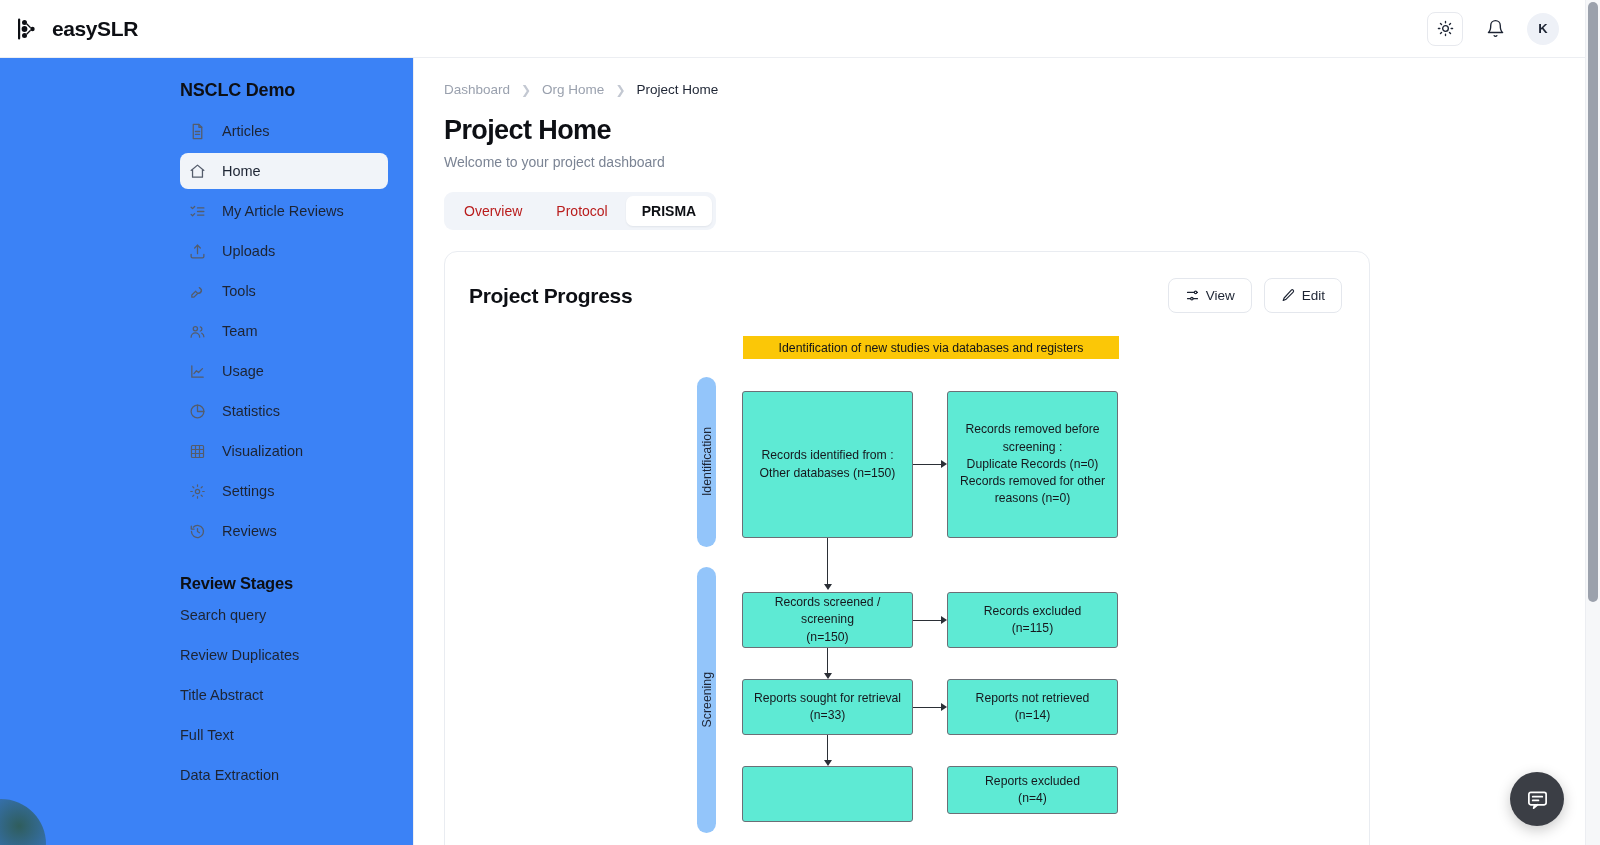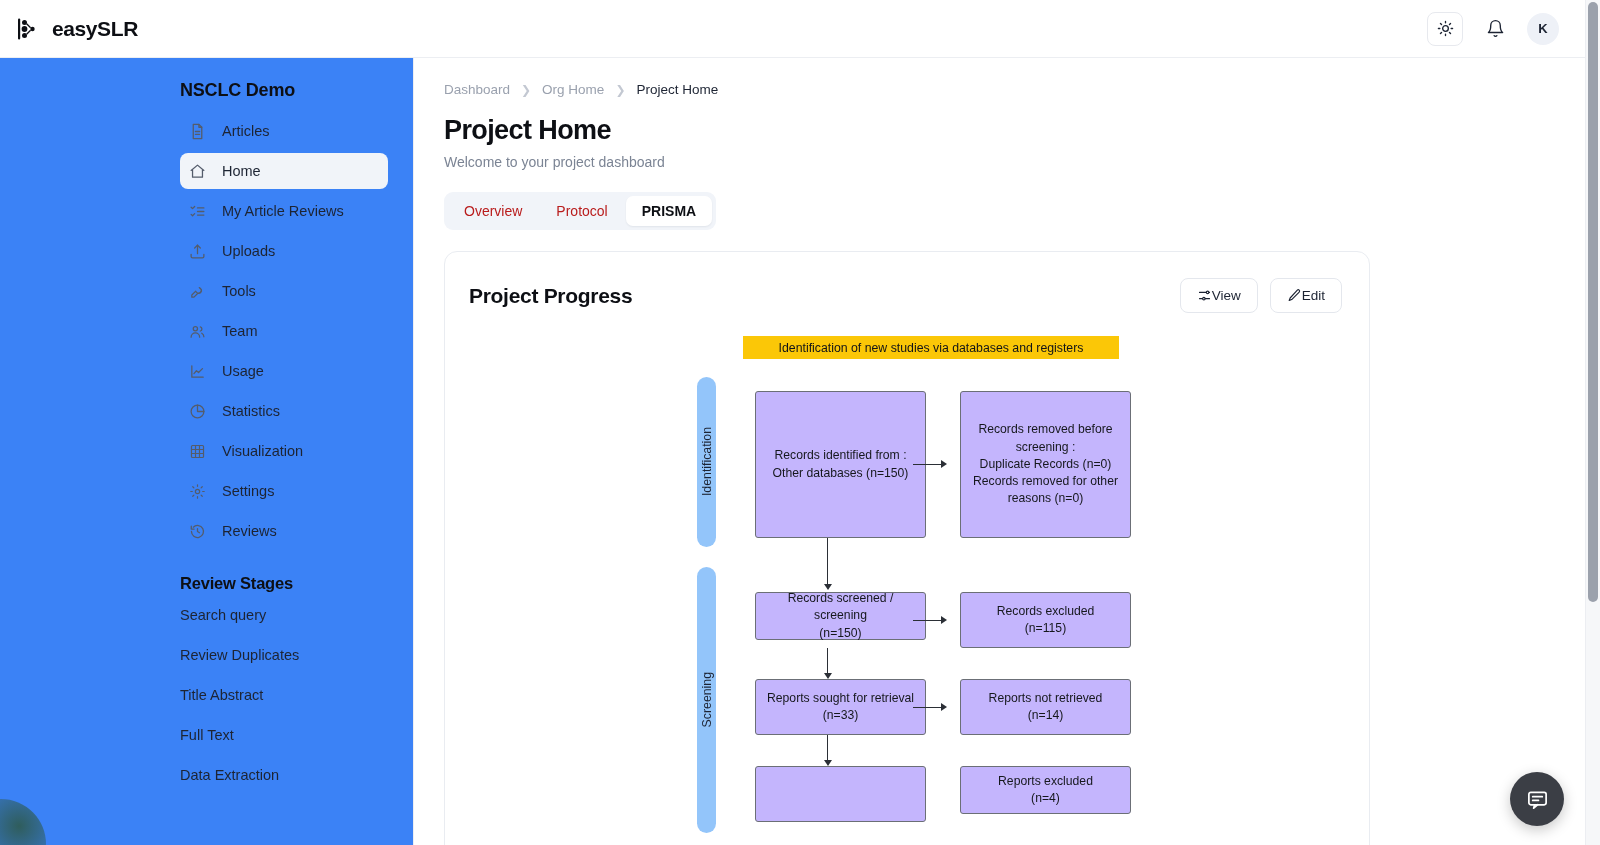--- a/index.html
+++ b/index.html
@@ -118,21 +118,21 @@
   .card-head {
     display: flex; align-items: center;
     padding: 26px 27px 0 24px;
   }
   .card-title {
     font-size: 21px; font-weight: 700; color: #0d0f14;
     letter-spacing: -0.3px;
   }
   .card-actions { margin-left: auto; display: flex; gap: 12px; }
   .btn {
-    display: flex; align-items: center; gap: 0;
+    display: flex; align-items: center; gap: 6px;
     height: 35px; padding: 0 16px;
     border: 1px solid #e4e7ed; border-radius: 8px;
     background: #fff; font-size: 13.5px; color: #1d2433;
     cursor: pointer;
   }
   .btn svg { width: 15px; height: 15px; display:block; }
 
   
   .prisma { position: relative; width: 926px; height: 520px; }
   .pr-banner {
@@ -145,25 +145,24 @@
     position: absolute; width: 19px; border-radius: 10px;
     background: #93C5FA;
     display: flex; align-items: center; justify-content: center;
   }
   .pr-phase span {
     writing-mode: vertical-rl; transform: rotate(180deg);
     font-size: 12.3px; color: #1d2433; white-space: nowrap;
   }
   .pr-box {
     position: absolute; border: 1px solid #6b6f76; border-radius: 3px;
-    background: #c4b5fd; display: flex; align-items: center;
+    background: #5eead4; display: flex; align-items: center;
     justify-content: center; text-align: center;
     font-size: 12.2px; color: #16181d; line-height: 1.42;
     padding: 6px 5px;
-    margin-left: 13px;
   }
   .pr-line { position: absolute; background: #2b2f36; }
   .pr-arrow { position: absolute; width: 0; height: 0; }
   .arrow-down {
     border-left: 4px solid transparent; border-right: 4px solid transparent;
     border-top: 6px solid #2b2f36;
   }
   .arrow-right {
     border-top: 4px solid transparent; border-bottom: 4px solid transparent;
     border-left: 6px solid #2b2f36;
@@ -383,21 +382,21 @@
           <div>reasons (n=0)</div>
         </div>
       </div>
 
       <div class="pr-line" style="left:468px; top:151px; width:28px; height:1px;"></div>
       <div class="pr-arrow arrow-right" style="left:496px; top:147px;"></div>
 
       <div class="pr-line" style="left:382px; top:225px; width:1px; height:48px;"></div>
       <div class="pr-arrow arrow-down" style="left:378.5px; top:271px;"></div>
 
-      <div class="pr-box" style="left:297px; top:279px; width:171px; height:48px;justify-content:center;">
+      <div class="pr-box" style="left:297px; top:279px; width:171px; height:56px;justify-content:center;">
         <div>
           <div>Records screened / screening</div>
           <div>(n=150)</div>
         </div>
       </div>
       <div class="pr-box" style="left:502px; top:279px; width:171px; height:56px;">
         <div>
           <div>Records excluded</div>
           <div>(n=115)</div>
         </div>

